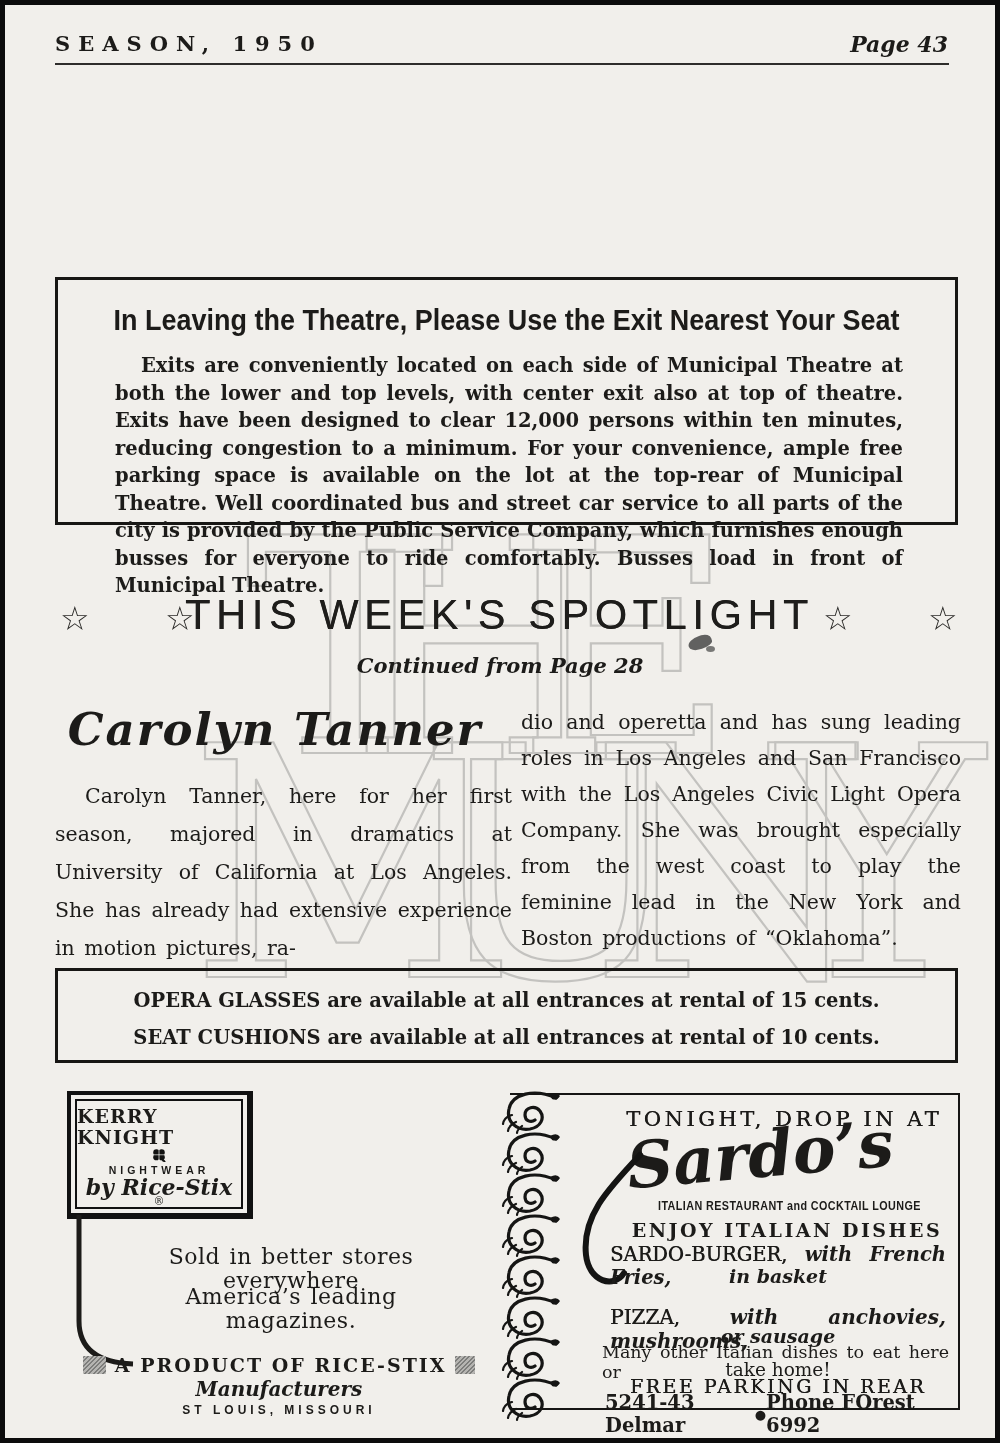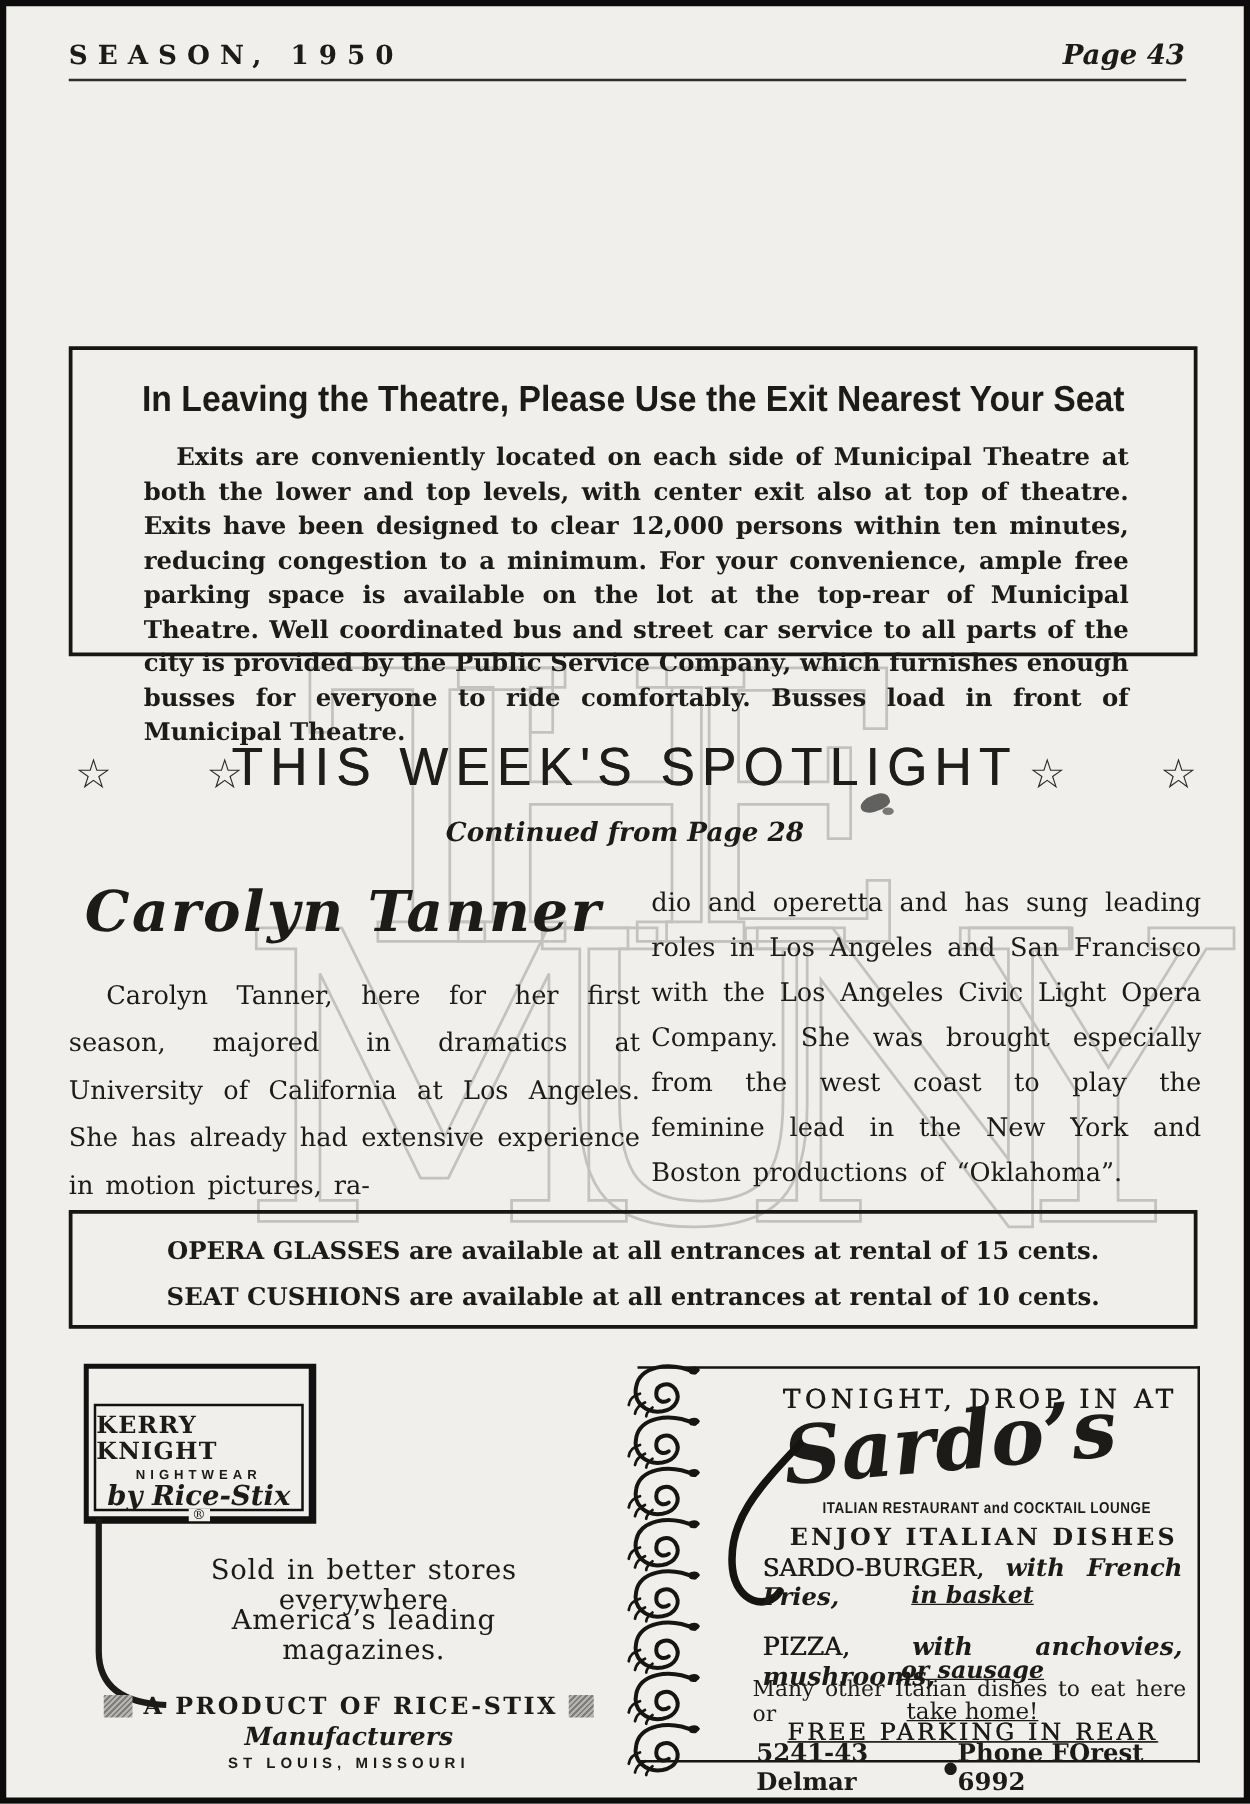--- a/index.html
+++ b/index.html
@@ -53,21 +53,21 @@
   .col1{left:50px;top:772px;width:457px;line-height:38px;text-indent:30px;}
   .col2{left:516px;top:699px;width:440px;line-height:36px;}
   
   .rental{left:50px;top:963px;width:903px;height:95px;}
   .rline{position:absolute;left:0;right:0;text-align:center;font-weight:700;font-size:19.5px;}
   .rl1{top:18px;} .rl2{top:55px;}
   
   .ksign{left:62px;top:1086px;width:186px;height:128px;box-sizing:border-box;
        border:4px solid #111;border-right-width:6px;border-bottom-width:6px;background:#f1efeb;}
   .ksign-in{position:absolute;inset:4px;border:2px solid #111;display:flex;flex-direction:column;
-       align-items:center;padding-top:5px;box-sizing:border-box;margin-top:24px;}
+       align-items:center;padding-top:5px;box-sizing:border-box;}
   .kbrand{font-weight:700;font-size:19px;letter-spacing:1px;line-height:21px;}
   .knight{font-family:"Liberation Sans",sans-serif;font-weight:700;font-size:10.5px;letter-spacing:4px;margin-top:2px;}
   .kby{font-style:italic;font-weight:700;font-size:22px;line-height:22px;}
   .kreg{font-size:11px;line-height:10px;background:#f1efeb;padding:0 3px;margin-top:-1px;}
   .pole{left:66px;top:1210px;}
   .ktags{left:112px;top:1240px;width:348px;text-align:center;}
   .ktag{height:40px;line-height:24px;font-size:22px;letter-spacing:.5px;word-spacing:2px;}
   .kprow{left:78px;top:1349px;width:392px;display:flex;align-items:center;gap:9px;}
   .kbar{height:18px;border-radius:1px;
        background:repeating-linear-gradient(135deg,#7d7d7b 0 1.5px,#b5b4b1 1.5px 3.2px);}
@@ -83,21 +83,21 @@
   .ornaments{position:absolute;left:-10px;top:-5px;}
   .s-invite{right:16px;top:12px;font-size:21px;letter-spacing:3.5px;white-space:nowrap;
        text-shadow:.4px 0 0 #1c1b19;}
   .s-name{left:95px;top:22px;width:310px;text-align:center;font-style:italic;font-weight:700;
        font-size:64px;transform:rotate(-5deg);}
   .s-flourish{left:50px;top:56px;}
   .s-sub{left:148px;top:104px;font-family:"Liberation Sans",sans-serif;font-weight:700;font-size:12.5px;
        letter-spacing:.5px;transform:scaleX(.86);transform-origin:left;white-space:nowrap;}
   .s-enjoy{left:120px;right:14px;top:124px;text-align:center;font-weight:700;font-size:19px;letter-spacing:2.5px;}
   .jline{left:100px;right:12px;text-align:justify;text-align-last:justify;font-size:19.5px;white-space:nowrap0;}
-  .cline{left:100px;right:12px;text-align:center;text-decoration:underline;}
+  .cline{left:100px;right:12px;text-align:center;}
   .s-it1{top:148px;} .s-it1b{top:170px;font-style:italic;font-weight:700;font-size:19px;}
   .s-it2{top:188px;} .s-it3{top:210px;font-size:20px;}
   .s-it3b{top:230px;font-style:italic;font-weight:700;font-size:19px;}
   .s-note1{top:247px;left:92px;right:9px;font-size:17.5px;}
   .s-note2{top:264px;font-size:18.5px;}
   .s-park{top:280px;font-size:19px;letter-spacing:2.5px;text-shadow:.4px 0 0 #1c1b19;}
   .s-addr{left:95px;right:14px;top:296px;display:flex;justify-content:space-between;align-items:center;
        font-weight:700;font-size:19.5px;}
   .s-bullet{font-size:13px;}
   .itlead{font-weight:400;text-shadow:.5px 0 0 #1c1b19;}

